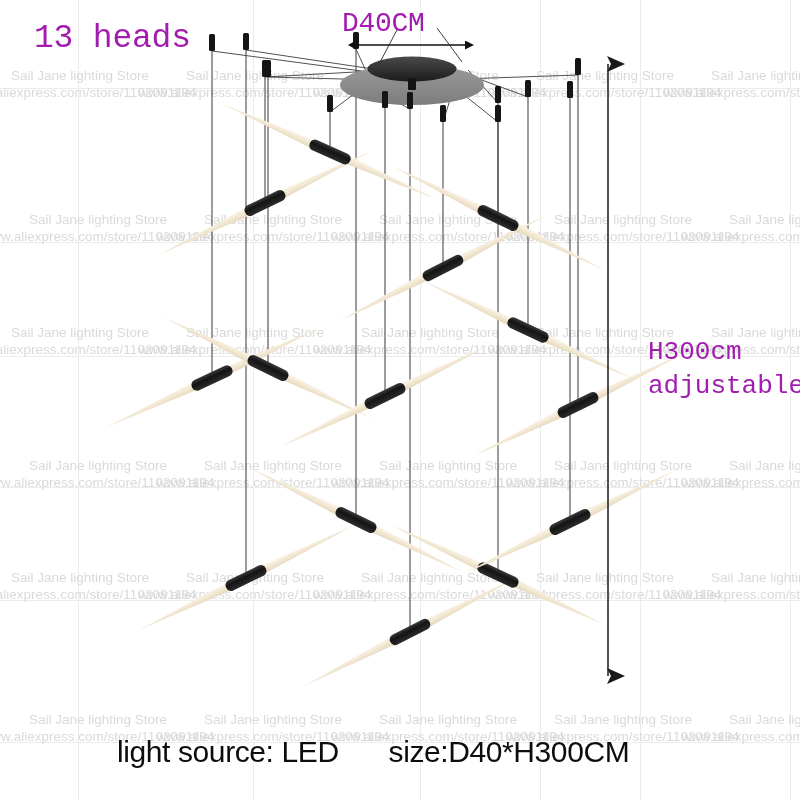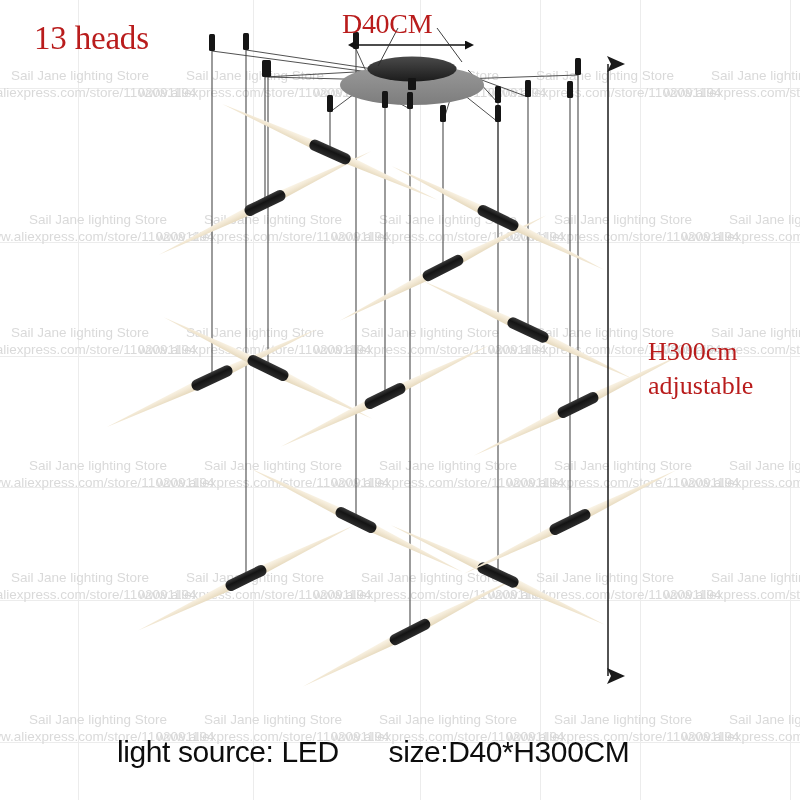--- a/index.html
+++ b/index.html
@@ -58,22 +58,22 @@
   #fixture {
     position: absolute;
     inset: 0;
     z-index: 3;
   }
 
   
   .anno {
     position: absolute;
     z-index: 6;
-    color: #b91c1c;
-    font-family: Liberation Serif, serif;
+    color: #a21caf;
+    font-family: Liberation Mono, monospace;
     white-space: nowrap;
   }
   #heads-label {
     left: 34px;
     top: 20px;
     font-size: 33px;
     letter-spacing: -0.2px;
   }
   #diameter-label {
     left: 342px;

